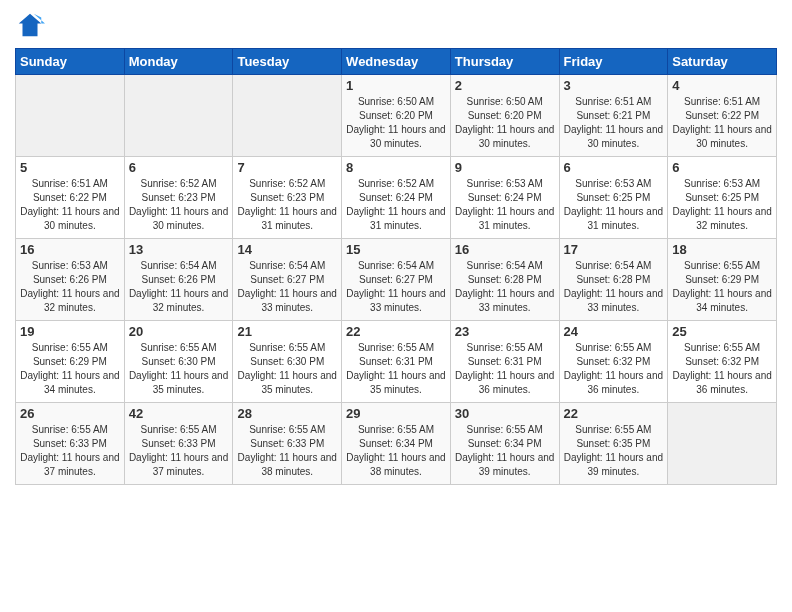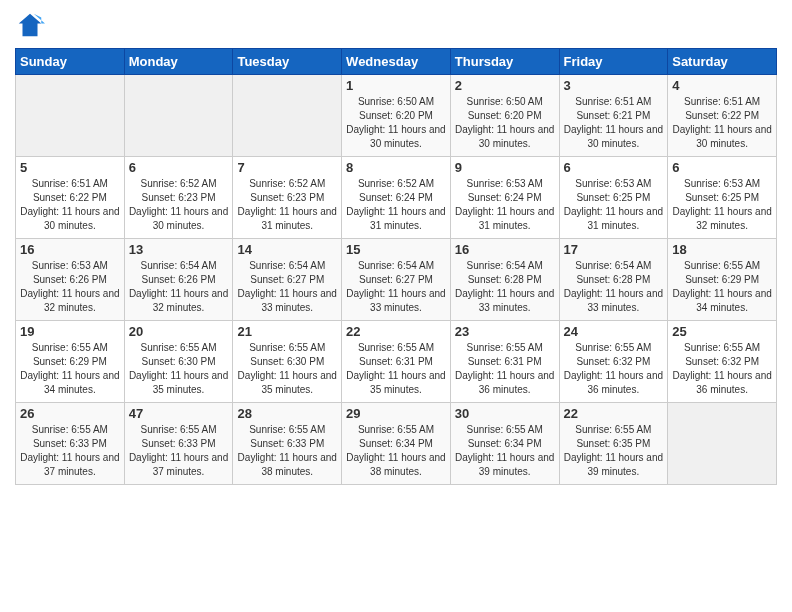--- a/index.html
+++ b/index.html
@@ -288,21 +288,21 @@
           </td>
         </tr>
         <tr>
           <td>
             <div class="day-num">26</div>
             <div class="day-info">Sunrise: 6:55 AM
 Sunset: 6:33 PM
 Daylight: 11 hours and 37 minutes.</div>
           </td>
           <td>
-            <div class="day-num">47</div>
+            <div class="day-num">42</div>
             <div class="day-info">Sunrise: 6:55 AM
 Sunset: 6:33 PM
 Daylight: 11 hours and 37 minutes.</div>
           </td>
           <td>
             <div class="day-num">28</div>
             <div class="day-info">Sunrise: 6:55 AM
 Sunset: 6:33 PM
 Daylight: 11 hours and 38 minutes.</div>
           </td>

